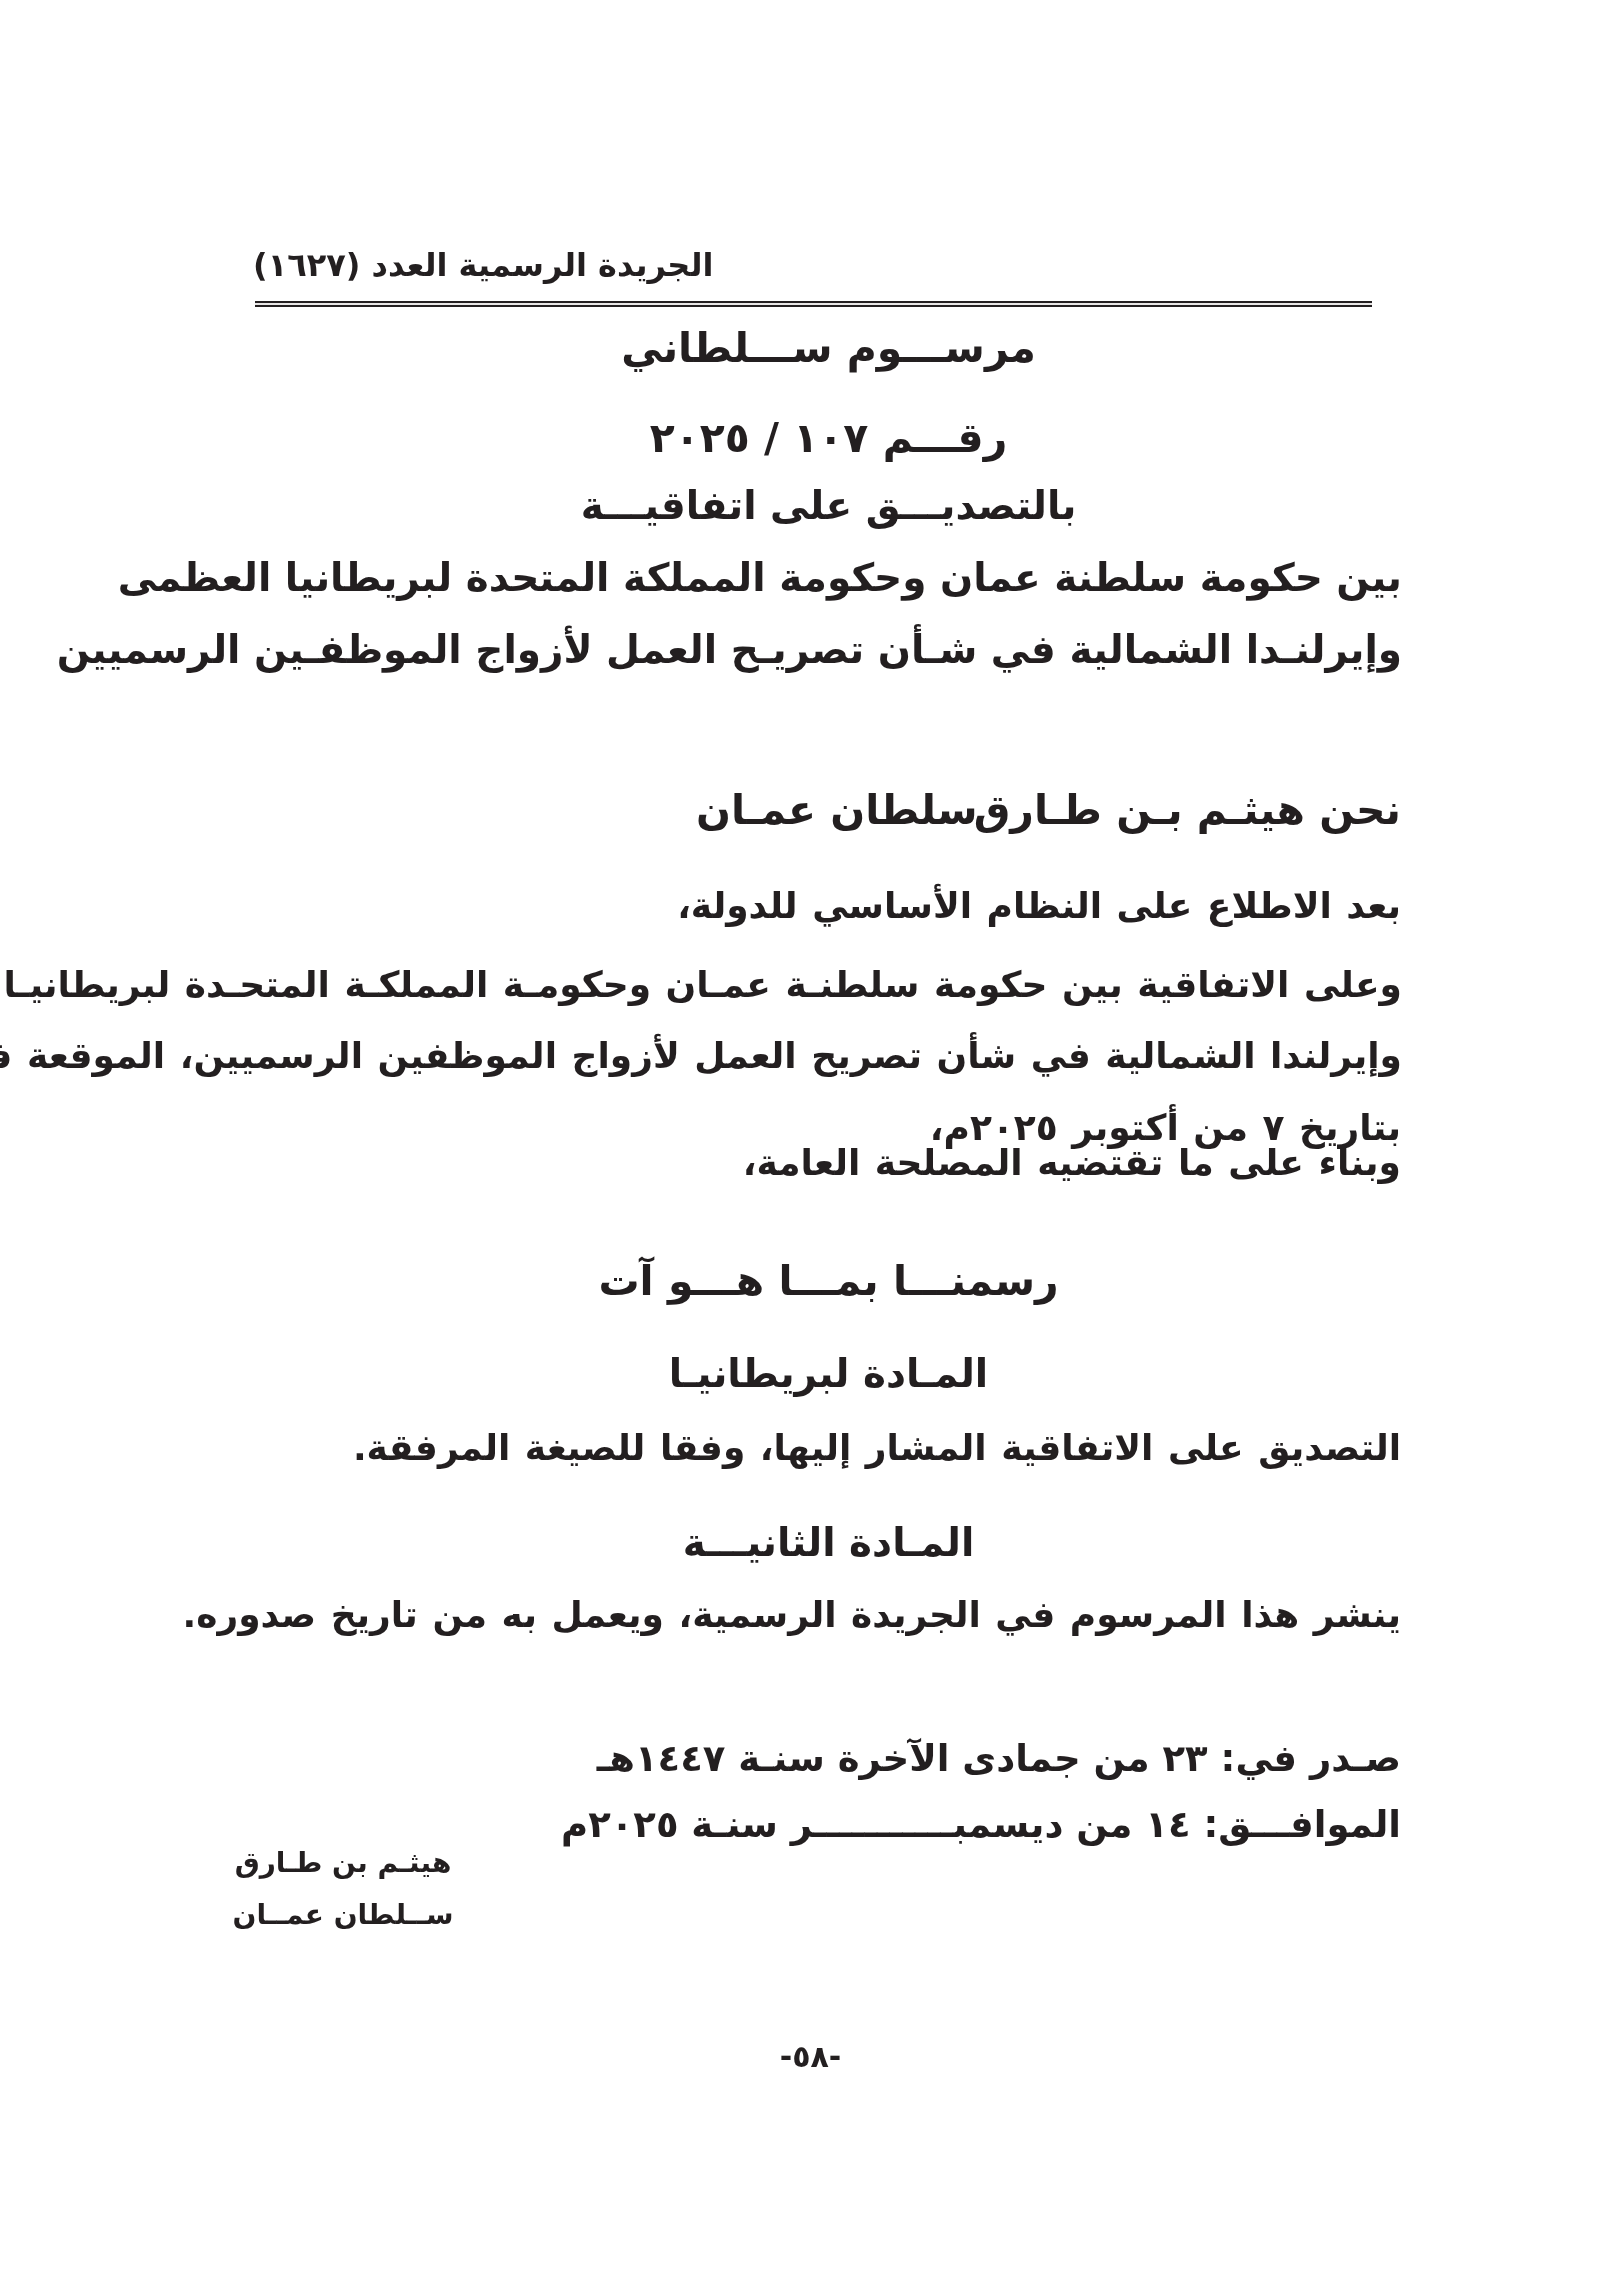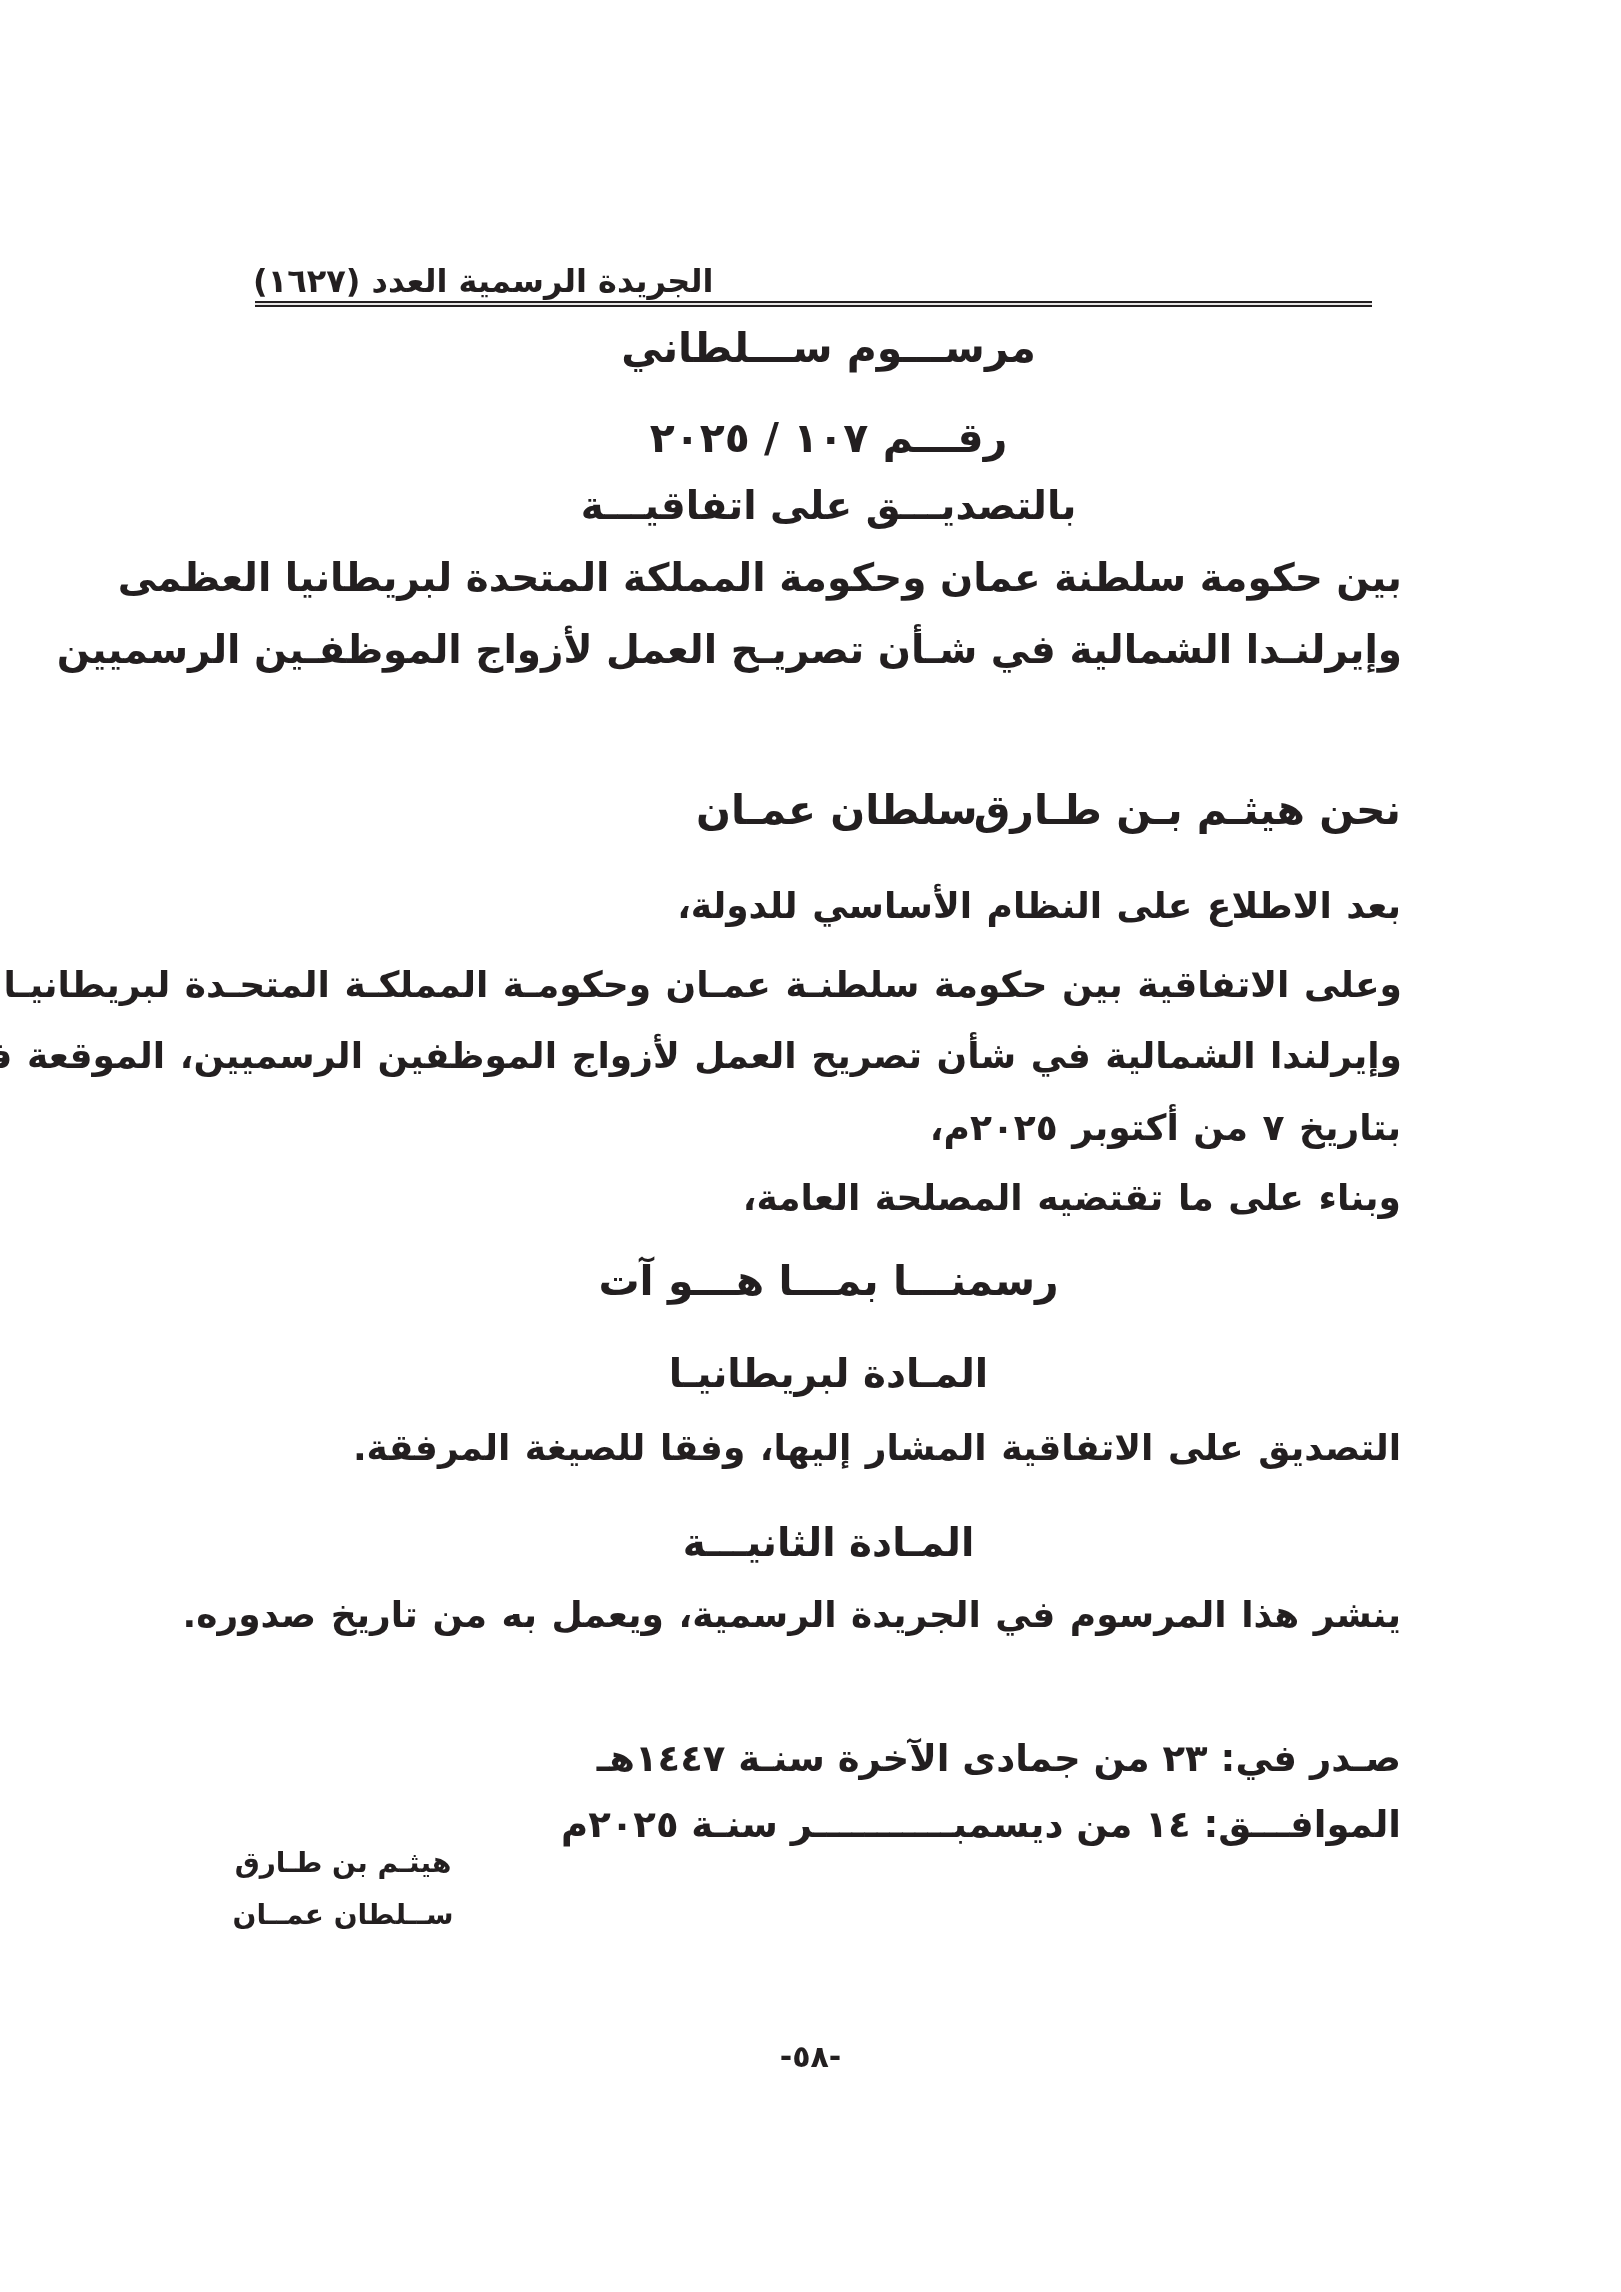--- a/index.html
+++ b/index.html
@@ -13,21 +13,21 @@
   .page {
     position: absolute; inset: 0;
     width: 1621px; height: 2293px;
     background: #ffffff;
     color: #231f20;
     direction: rtl;
     font-weight: 700;
   }
   .abs { position: absolute; line-height: 1.25; white-space: nowrap; }
   
-  .hdr { left: 253px; top: 245px; font-size: 32px; margin-top: 16px; }
+  .hdr { left: 253px; top: 245px; font-size: 32px; }
   .rule {
     position: absolute; left: 255px; top: 301px;
     width: 1117px; height: 5.9px;
     border-top: 2.9px solid #242021;
     border-bottom: 2px solid #242021;
     background: #e8e6e6;
   }
   
   .c { left: 255px; width: 1147px; text-align: center; }
   
@@ -68,21 +68,21 @@
   <div class="abs c sz40" style="top:554px">بين حكومة سلطنة عمان وحكومة المملكة المتحدة لبريطانيا العظمى</div>
   <div class="abs c sz40" style="top:626px">وإيرلنـدا الشمالية في شـأن تصريـح العمل لأزواج الموظفـين الرسميين</div>
 
   <div class="abs r sz42" style="top:785px">نحن هيثـم بـن طـارق</div>
   <div class="abs sz42" style="left:696px; top:785px">سلطان عمـان</div>
 
   <div class="abs r sz37" style="top:883px">بعد الاطلاع على النظام الأساسي للدولة،</div>
   <div class="abs j sz37" style="top:962px">وعلى الاتفاقية بين حكومة سلطنـة عمـان وحكومـة المملكـة المتحـدة لبريطانيـا العظمـى</div>
   <div class="abs j sz37" style="top:1033px">وإيرلندا الشمالية في شأن تصريح العمل لأزواج الموظفين الرسميين، الموقعة في مدينة لندن</div>
   <div class="abs r sz37" style="top:1105px">بتاريخ ٧ من أكتوبر ٢٠٢٥م،</div>
-  <div class="abs r sz37" style="top:1175px">وبناء على ما تقتضيه المصلحة العامة،</div>
+  <div class="abs r sz37" style="top:1140px">وبناء على ما تقتضيه المصلحة العامة،</div>
 
   <div class="abs c sz42" style="top:1256px">رسمنـــا بمـــا هـــو آت</div>
 
   <div class="abs c sz40" style="top:1350px">المـادة لبريطانيـا</div>
   <div class="abs r sz37" style="top:1425px">التصديق على الاتفاقية المشار إليها، وفقا للصيغة المرفقة.</div>
 
   <div class="abs c sz40" style="top:1519px">المـادة الثانيـــة</div>
   <div class="abs r sz37" style="top:1592px">ينشر هذا المرسوم في الجريدة الرسمية، ويعمل به من تاريخ صدوره.</div>
 
   <div class="abs r sz38" style="top:1736px">صـدر في: ٢٣ من جمادى الآخرة سنـة ١٤٤٧هـ</div>

